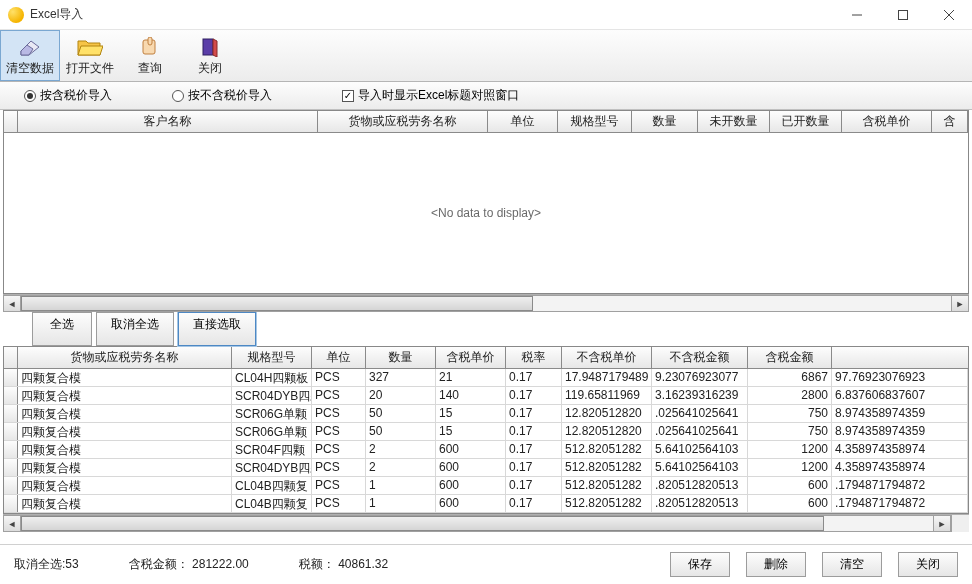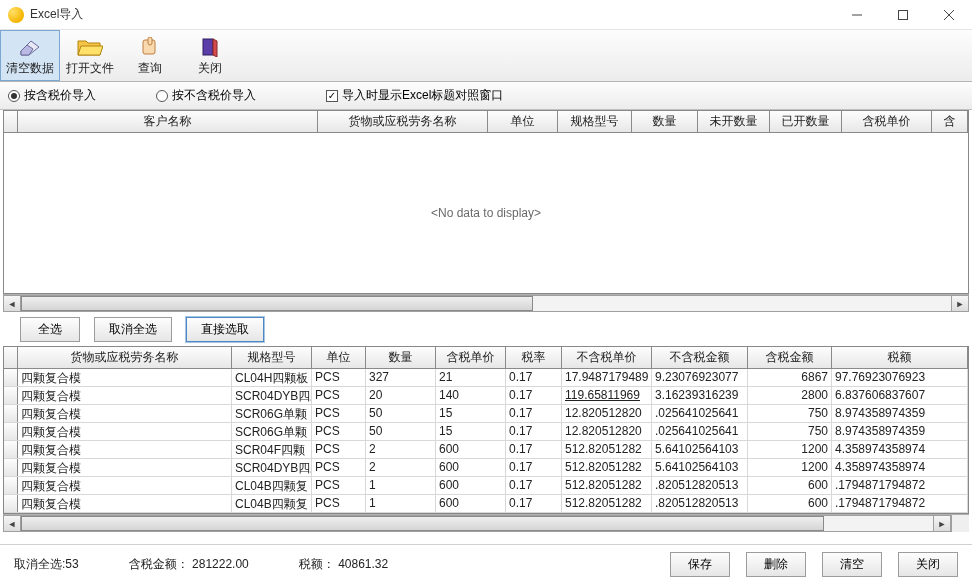--- a/index.html
+++ b/index.html
@@ -11,38 +11,38 @@
 .win-btns { display: flex; height: 100%; }
 .win-btn { width: 46px; height: 100%; display: flex; align-items: center; justify-content: center; color: #444; }
 .win-btn svg { width: 10px; height: 10px; }
 
 .toolbar { height: 52px; background: linear-gradient(#fdfdfd, #ececec); display: flex; border-bottom: 1px solid #b5b5b5; }
 .tool-btn { width: 60px; display: flex; flex-direction: column; align-items: center; justify-content: center; gap: 2px; padding-top: 2px; }
 .tool-btn.active { background: #d3e4f5; border: 1px solid #7aa7d1; }
 .tool-icon { width: 28px; height: 22px; display: flex; align-items: center; justify-content: center; }
 .tool-label { color: #222; font-size: 12px; }
 
-.options { height: 28px; background: linear-gradient(#fdfdfd,#ececec); display: flex; align-items: center; padding: 0 8px; gap: 60px; border-bottom: 1px solid #c0c0c0; }
+.options { height: 28px; background: linear-gradient(#fdfdfd,#ececec); display: flex; align-items: center; padding: 0 24px; gap: 60px; border-bottom: 1px solid #c0c0c0; }
 .radio-group, .chk-group { display: flex; align-items: center; gap: 12px; }
 .radio-item, .chk-item { display: flex; align-items: center; gap: 4px; cursor: pointer; }
 .radio { width: 12px; height: 12px; border-radius: 50%; border: 1px solid #555; display: flex; align-items: center; justify-content: center; background: #fff; }
 .radio.checked::after { content: ""; width: 6px; height: 6px; border-radius: 50%; background: #333; }
 .chk { width: 12px; height: 12px; border: 1px solid #555; display: flex; align-items: center; justify-content: center; background: #fff; font-size: 10px; line-height: 1; }
 
 .upper-grid { border: 1px solid #888; margin: 0 3px 0 3px; }
 .grid-head { display: flex; background: linear-gradient(#fdfdfd,#e7e7e7); border-bottom: 1px solid #8a8a8a; }
 .grid-head .col { border-right: 1px solid #8a8a8a; padding: 2px 0; text-align: center; color: #222; font-size: 12px; white-space: nowrap; overflow: hidden; }
 .upper-body { height: 160px; display: flex; align-items: center; justify-content: center; color: #6a6a6a; font-family: "Courier New", monospace; font-size: 13px; }
 
 .hscroll { height: 18px; display: flex; align-items: stretch; background: #efefef; border-top: 1px solid #b0b0b0; margin: 0 3px; }
 .hs-btn { width: 18px; background: linear-gradient(#f6f6f6,#dcdcdc); border: 1px solid #a0a0a0; display: flex; align-items: center; justify-content: center; font-size: 9px; color: #444; }
 .hs-track { flex: 1; background: #f3f3f3; border-top: 1px solid #a0a0a0; border-bottom: 1px solid #a0a0a0; position: relative; }
 .hs-thumb { position: absolute; left: 0; top: 0; bottom: 0; width: 55%; background: linear-gradient(#efefef,#d5d5d5); border: 1px solid #8a8a8a; }
 
-.mid-btns { height: 34px; display: flex; align-items: center; gap: 14px; padding: 0 20px; }
+.mid-btns { height: 34px; display: flex; gap: 4px; padding: 0 32px; }
 .btn, .btn2 { padding: 3px 14px; background: linear-gradient(#fdfdfd,#e6e6e6); border: 1px solid #9c9c9c; cursor: pointer; font-size: 12px; min-width: 60px; text-align: center; }
 .btn.primary { border: 1px solid #4d88c4; outline: 1px solid #a6c6e4; }
 
 .lower-grid { border: 1px solid #888; margin: 0 3px; }
 .lower-head { display: flex; background: linear-gradient(#fdfdfd,#e7e7e7); border-bottom: 1px solid #8a8a8a; }
 .lower-head .col { border-right: 1px solid #8a8a8a; padding: 2px 0; text-align: center; color: #222; white-space: nowrap; overflow: hidden; }
 .lower-body { }
 .row { display: flex; height: 18px; border-bottom: 1px solid #d8d8d8; }
 .cell { border-right: 1px solid #d8d8d8; padding: 1px 3px; white-space: nowrap; overflow: hidden; font-size: 12px; color: #222; }
 .cell.num { text-align: left; }
@@ -178,21 +178,20 @@
     <div class="col col-stub"></div>
     <div class="col" style="width:214px">货物或应税劳务名称</div>
     <div class="col" style="width:80px">规格型号</div>
     <div class="col" style="width:54px">单位</div>
     <div class="col" style="width:70px">数量</div>
     <div class="col" style="width:70px">含税单价</div>
     <div class="col" style="width:56px">税率</div>
     <div class="col" style="width:90px">不含税单价</div>
     <div class="col" style="width:96px">不含税金额</div>
     <div class="col" style="width:84px">含税金额</div>
-    <div class="col" style="flex:1">税额</div>
   </div>
   <div class="lower-body" id="lower-body">
       <div class="row">
         <div class="rowhead"></div>
         <div class="cell " style="width: 214px;">四颗复合模</div>
         <div class="cell " style="width: 80px;">CL04H四颗板</div>
         <div class="cell " style="width: 54px;">PCS</div>
         <div class="cell num" style="width: 70px;">327</div>
         <div class="cell num" style="width: 70px;">21</div>
         <div class="cell num" style="width: 56px;">0.17</div>
@@ -202,21 +201,21 @@
         <div class="cell num" style="flex: 1 1 0%;">97.76923076923</div>
       </div>
       <div class="row">
         <div class="rowhead"></div>
         <div class="cell " style="width: 214px;">四颗复合模</div>
         <div class="cell " style="width: 80px;">SCR04DYB四颗</div>
         <div class="cell " style="width: 54px;">PCS</div>
         <div class="cell num" style="width: 70px;">20</div>
         <div class="cell num" style="width: 70px;">140</div>
         <div class="cell num" style="width: 56px;">0.17</div>
-        <div class="cell num" style="width: 90px; text-decoration: underline;">119.65811969</div>
+        <div class="cell num" style="width: 90px;">119.65811969</div>
         <div class="cell num" style="width: 96px;">3.16239316239</div>
         <div class="cell rnum" style="width: 84px;">2800</div>
         <div class="cell num" style="flex: 1 1 0%;">6.837606837607</div>
       </div>
       <div class="row">
         <div class="rowhead"></div>
         <div class="cell " style="width: 214px;">四颗复合模</div>
         <div class="cell " style="width: 80px;">SCR06G单颗</div>
         <div class="cell " style="width: 54px;">PCS</div>
         <div class="cell num" style="width: 70px;">50</div>

